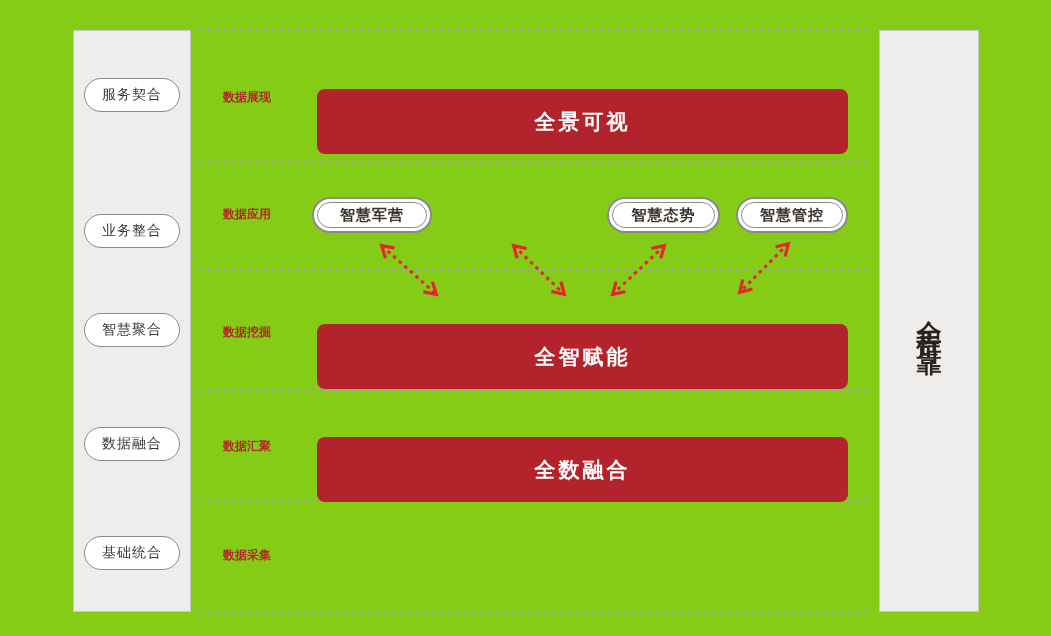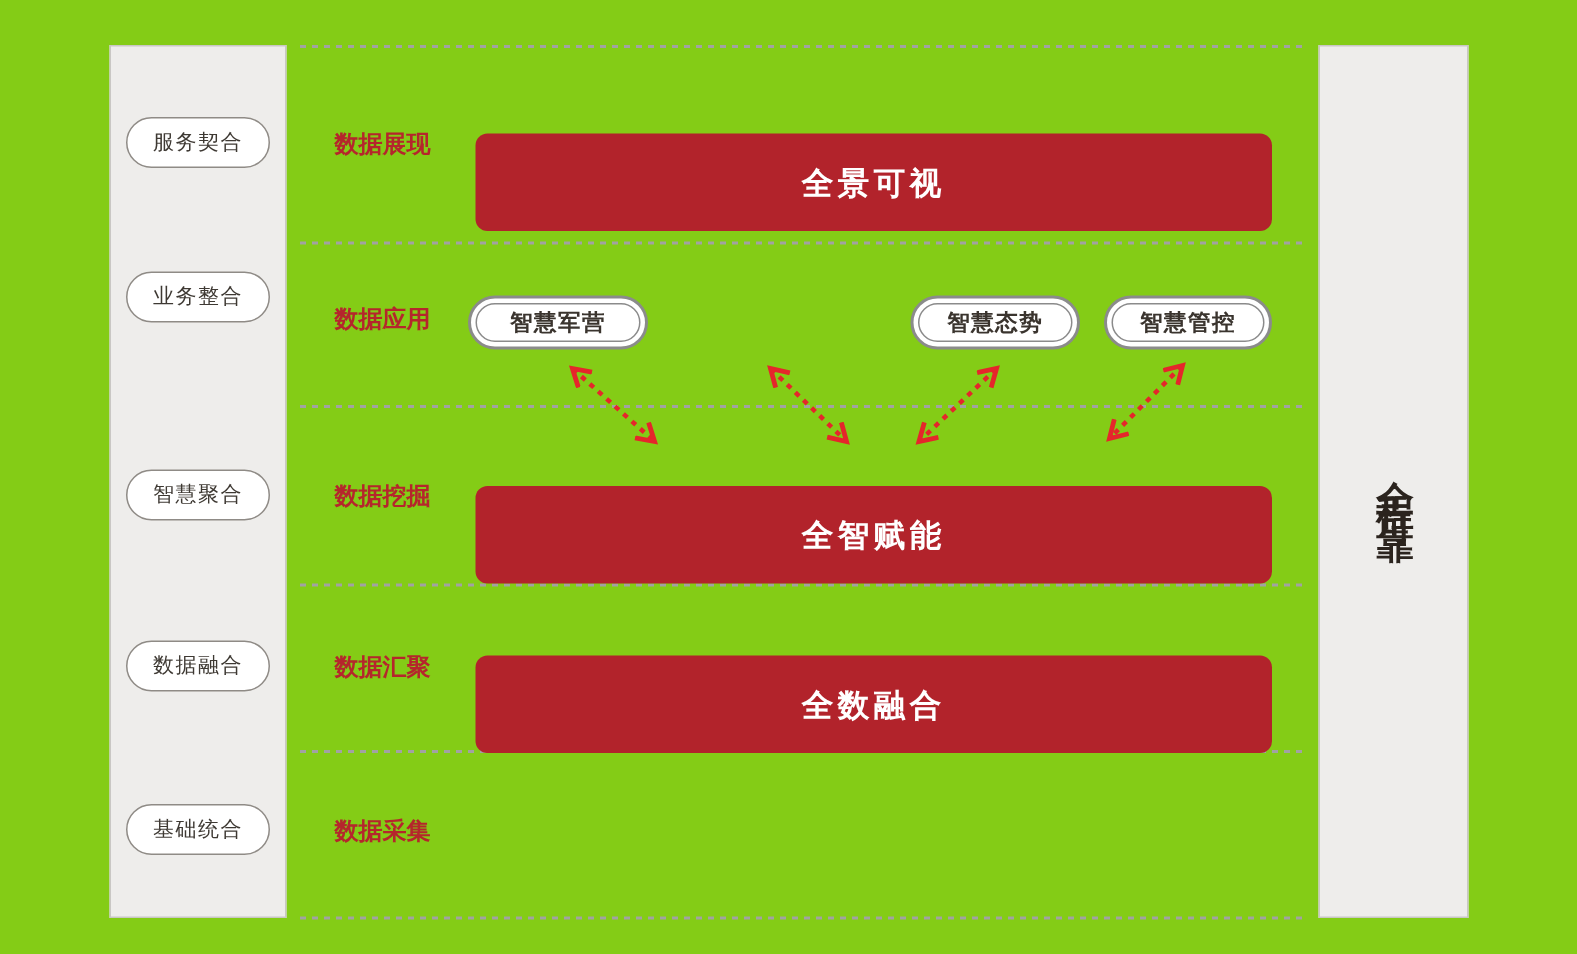--- a/index.html
+++ b/index.html
@@ -51,21 +51,21 @@
     height: 2px;
     background: repeating-linear-gradient(to right, #a2a2a2 0 4px, transparent 4px 8px);
   }
 
   
   .row-label {
     position: absolute;
     left: 223px;
     height: 24px;
     line-height: 24px;
-    font-size: 16px;
+    font-size: 12px;
     font-weight: bold;
     color: #b5262c;
     white-space: nowrap;
   }
 
   
   .banner {
     position: absolute;
     left: 317px;
     width: 531px;
@@ -130,21 +130,21 @@
     pointer-events: none;
   }
 </style>
 </head>
 <body>
 
 <div class="canvas">
 
   <div class="side-panel left"></div>
   <div class="cap-pill" style="top:78px">服务契合</div>
-  <div class="cap-pill" style="top:181px">业务整合</div>
+  <div class="cap-pill" style="top:214px">业务整合</div>
   <div class="cap-pill" style="top:313px">智慧聚合</div>
   <div class="cap-pill" style="top:427px">数据融合</div>
   <div class="cap-pill" style="top:536px">基础统合</div>
 
   <div class="dotline" style="top:30px"></div>
   <div class="dotline" style="top:161px"></div>
   <div class="dotline" style="top:270px"></div>
   <div class="dotline" style="top:389px"></div>
   <div class="dotline" style="top:500px"></div>
   <div class="dotline" style="top:611px"></div>

